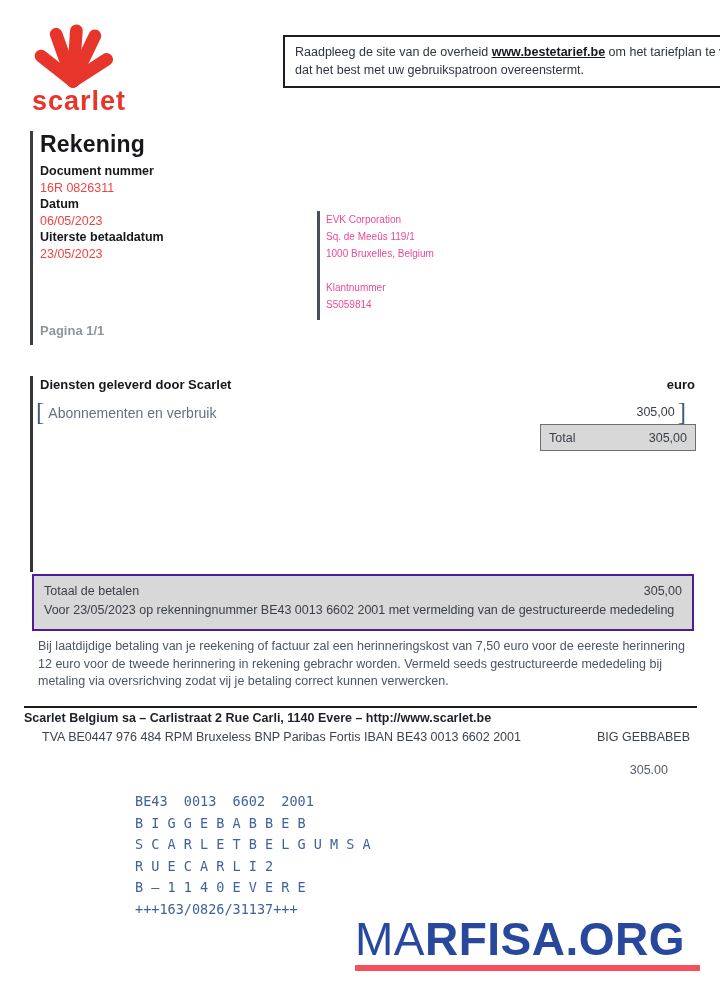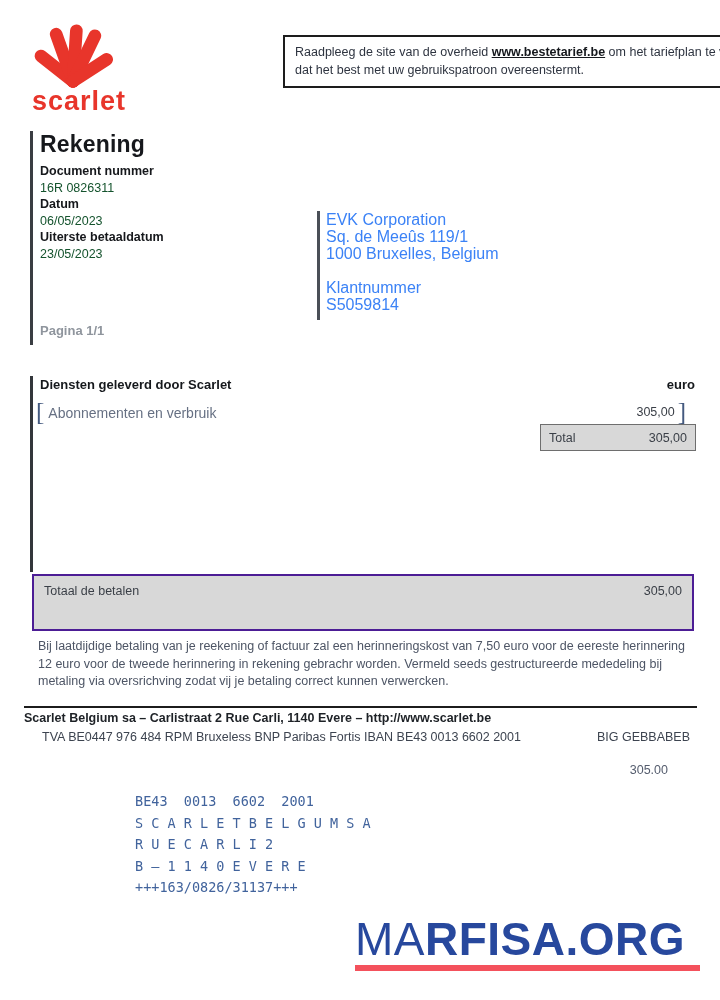--- a/index.html
+++ b/index.html
@@ -18,22 +18,22 @@
   }
   .notice-box b { color:#15181d; text-decoration:underline; }
   
   .vrule { position:absolute; background:#3a3d42; width:2.5px; }
   .rule-meta { left:30px; top:131px; height:214px; }
   .rule-address { left:317px; top:211px; height:109px; background:#4a4f57; }
   .rule-services { left:30px; top:376px; height:196px; background:#33363b; }
   .doc-title { position:absolute; left:40px; top:131px; font-size:23px; font-weight:700; color:#16181c; letter-spacing:0.2px; }
   .meta-fields { position:absolute; left:40px; top:163px; font-size:12.5px; line-height:16.5px; }
   .meta-fields .lbl { font-weight:700; color:#16181c; }
-  .meta-fields .val { color:#14532d; }
-  .address-block { position:absolute; left:326px; top:211px; font-size:16px; line-height:17px; color:#3b82f6; }
+  .meta-fields .val { color:#ef4444; }
+  .address-block { position:absolute; left:326px; top:211px; font-size:10px; line-height:17px; color:#ec4899; }
   .address-block .gap { height:17px; }
   .page-label { position:absolute; left:40px; top:323px; font-size:13px; font-weight:700; color:#8f959d; }
   
   .svc-header { position:absolute; left:40px; top:377px; width:655px; display:flex; justify-content:space-between; font-size:13px; font-weight:700; color:#15181c; }
   .svc-row { position:absolute; left:36px; top:399px; width:650px; display:flex; align-items:flex-start; }
   .bracket { font-size:25px; line-height:25px; font-weight:400; color:#44597f; font-family:"Liberation Serif", serif; }
   .svc-row .item-label { flex:1; padding-top:6px; font-size:14px; color:#667083; margin-left:4px; }
   .svc-row .item-amount { padding-top:6px; font-size:12.5px; color:#3a3f47; margin-right:3px; }
   .total-box {
     position:absolute; left:540px; top:424px; width:156px; height:27px;
@@ -120,34 +120,36 @@
   <div class="total-box">
     <span>Total</span>
     <span>305,00</span>
   </div>
 
   <div class="pay-box">
     <div class="row1">
       <span>Totaal de betalen</span>
       <span>305,00</span>
     </div>
+    <div>Voor 23/05/2023 op rekenningnummer BE43 0013 6602 2001 met vermelding van de gestructureerde mededeling</div>
   </div>
 
   <p class="late-note">Bij laatdijdige betaling van je reekening of factuur zal een herinneringskost van 7,50 euro voor de eereste herinnering 12 euro voor de tweede herinnering in rekening gebrachr worden. Vermeld seeds gestructureerde mededeling bij metaling via oversrichving zodat vij je betaling correct kunnen verwercken.</p>
 
   <div class="footer-rule"></div>
   <div class="footer-company">Scarlet Belgium sa – Carlistraat 2 Rue Carli, 1140 Evere – http://www.scarlet.be</div>
   <div class="footer-legal">
     <span>TVA BE0447 976 484 RPM Bruxeless BNP Paribas Fortis IBAN BE43 0013 6602 2001</span>
     <span>BIG GEBBABEB</span>
   </div>
 
   <div class="slip-amount">305.00</div>
   <div class="slip-block">
     <span class="slip-line">BE43  0013  6602  2001</span>
+    <span class="slip-line">B I G G E B A B B E B</span>
     <span class="slip-line">S C A R L E T B E L G U M S A</span>
     <span class="slip-line">R U E C A R L I 2</span>
     <span class="slip-line">B – 1 1 4 0 E V E R E</span>
     <span class="slip-line">+++163/0826/31137+++</span>
   </div>
 
   <div class="wm">
     <div class="wm-text">
       <span class="light">MA</span><span class="bold">RFISA.ORG</span>
     </div>

